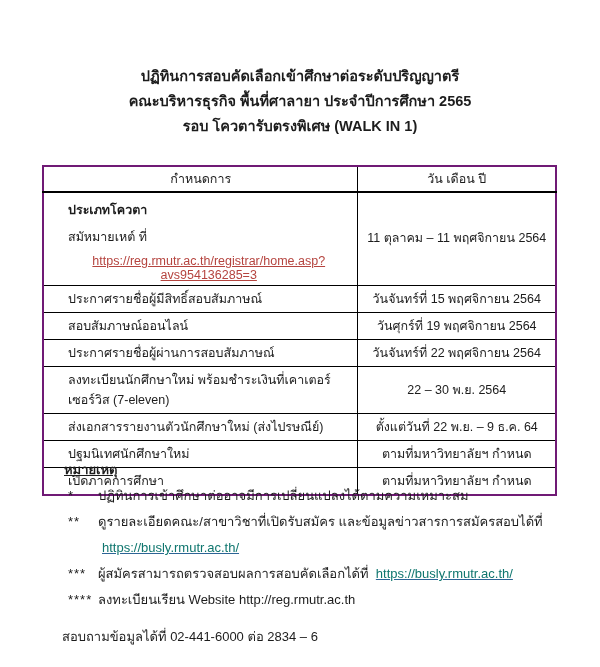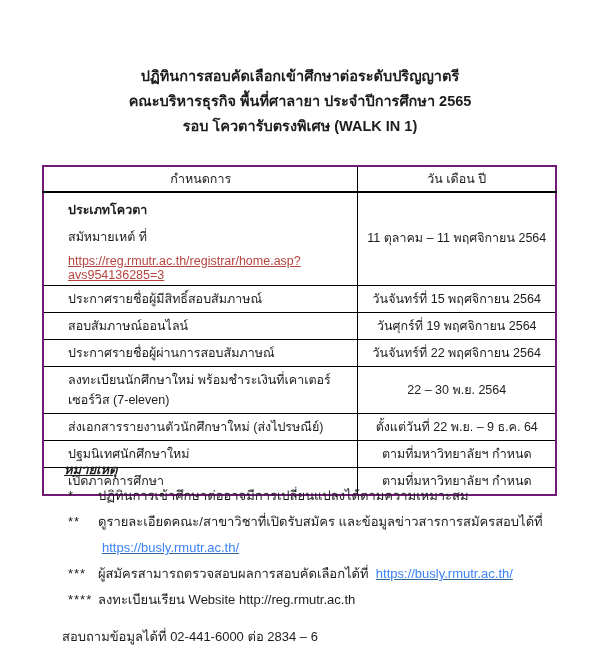--- a/index.html
+++ b/index.html
@@ -54,46 +54,45 @@
   td.date-cell {
     text-align: center;
     vertical-align: middle;
     padding: 3px 4px;
   }
   tr.data-row { height: 22px; }
   tr.quota-row { height: 86px; }
   tr.quota-row td { vertical-align: top; }
   .quota-heading { font-weight: bold; padding-top: 4px; }
   .quota-sub { padding-top: 7px; }
-  .quota-link-line { padding-top: 7px; }
+  .quota-link-line { padding-top: 7px; text-align: center; }
   .quota-date { padding-top: 32px; }
   a.link-red {
     color: #b5443f;
     text-decoration: underline;
     text-decoration-color: #b5443f;
   }
   a.link-blue {
-    color: #3b82f6;
+    color: #0f766e;
     text-decoration: underline;
     text-decoration-color: #2d6596;
   }
   .notes {
     position: absolute;
     top: 460px;
     left: 64px;
     width: 500px;
     font-size: 13px;
   }
   .notes-heading {
     font-weight: bold;
     text-decoration: underline;
     line-height: 20px;
     margin-bottom: 6px;
     display: inline-block;
-    font-style: italic;
   }
   .note-item {
     display: flex;
     line-height: 20px;
     margin-bottom: 6px;
   }
   .note-marker {
     width: 34px;
     flex: 0 0 34px;
     padding-left: 4px;

